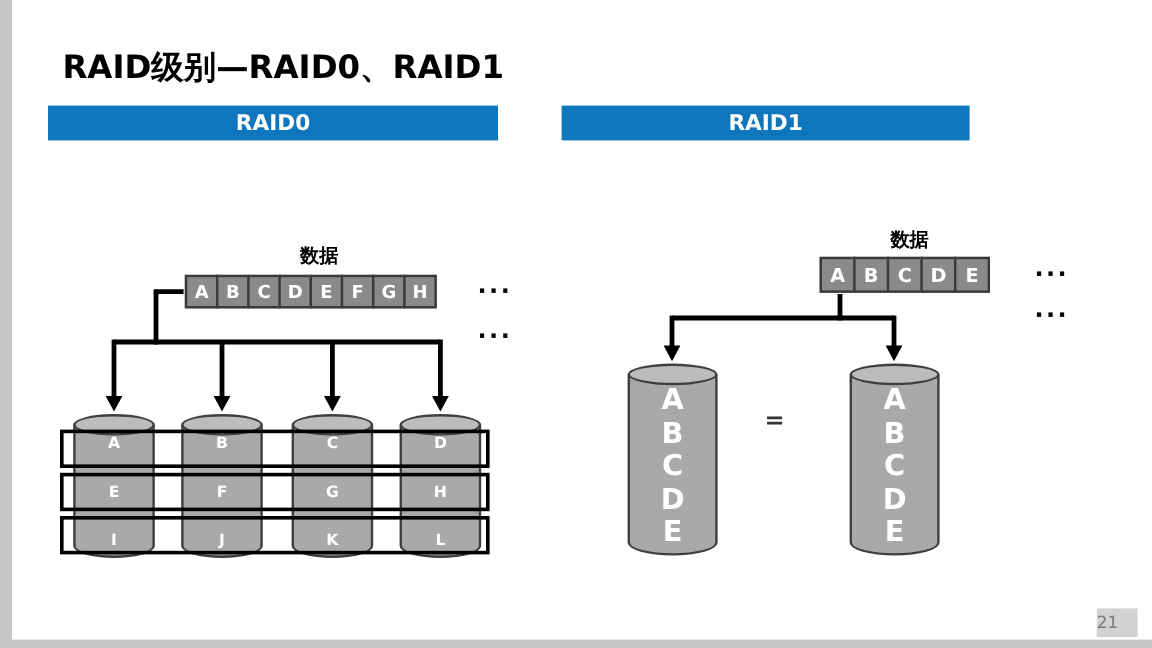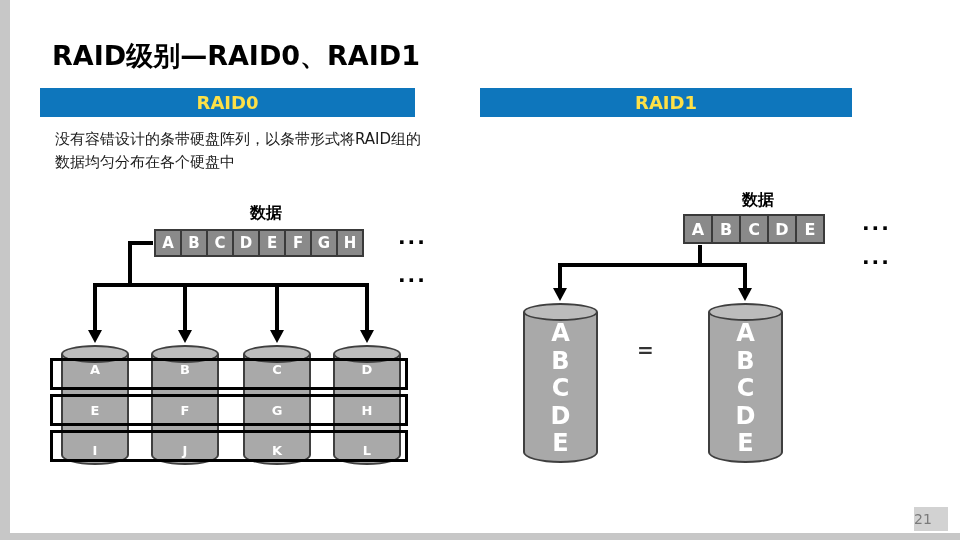--- a/index.html
+++ b/index.html
@@ -4,24 +4,24 @@
 <style>
   html,body{margin:0;padding:0;}
   body{font-family:"DejaVu Sans","Liberation Sans",sans-serif;background:#ffffff;}
   .slide{position:relative;width:960px;height:540px;background:#ffffff;overflow:hidden;}
 
   .edge-left{position:absolute;left:0;top:0;width:10px;height:540px;background:#c7c7c7;}
   .edge-bottom{position:absolute;left:0;bottom:0;width:960px;height:7px;background:#c7c7c7;}
 
   .title{position:absolute;left:52px;top:38px;margin:0;font-size:27px;font-weight:bold;color:#000;}
 
-  .header{position:absolute;top:88px;height:29px;background:#0e76bc;color:#fde047;
+  .header{position:absolute;top:88px;height:29px;background:#0e76bc;color:#ffffff;
           display:flex;align-items:center;justify-content:center;font-weight:bold;font-size:18px;}
   .header-raid0{left:40px;width:375px;}
-  .header-raid1{left:480px;width:372px;}
+  .header-raid1{left:468px;width:340px;}
 
   .desc{position:absolute;top:128px;margin:0;font-size:15px;line-height:1.5;color:#1a1a1a;}
   .desc-raid0{left:55px;width:372px;}
   .desc-raid1{left:487px;width:372px;}
 
   .data-label{position:absolute;font-size:16px;font-weight:bold;color:#000;text-align:center;}
   .label-raid0{left:154px;top:203px;width:224px;}
   .label-raid1{left:683px;top:190px;width:150px;}
 
   .cells{position:absolute;display:flex;}
@@ -68,21 +68,20 @@
 
   <h1 class="title">RAID级别—RAID0、RAID1</h1>
 
   <div class="header header-raid0">
     <span>RAID0</span>
   </div>
   <div class="header header-raid1">
     <span>RAID1</span>
   </div>
 
-  <p class="desc desc-raid0">没有容错设计的条带硬盘阵列，以条带形式将RAID组的数据均匀分布在各个硬盘中</p>
 
   <div class="data-label label-raid0">数据</div>
   <div class="cells cells-raid0">
     <span class="cell">A</span>
     <span class="cell">B</span>
     <span class="cell">C</span>
     <span class="cell">D</span>
     <span class="cell">E</span>
     <span class="cell">F</span>
     <span class="cell">G</span>

